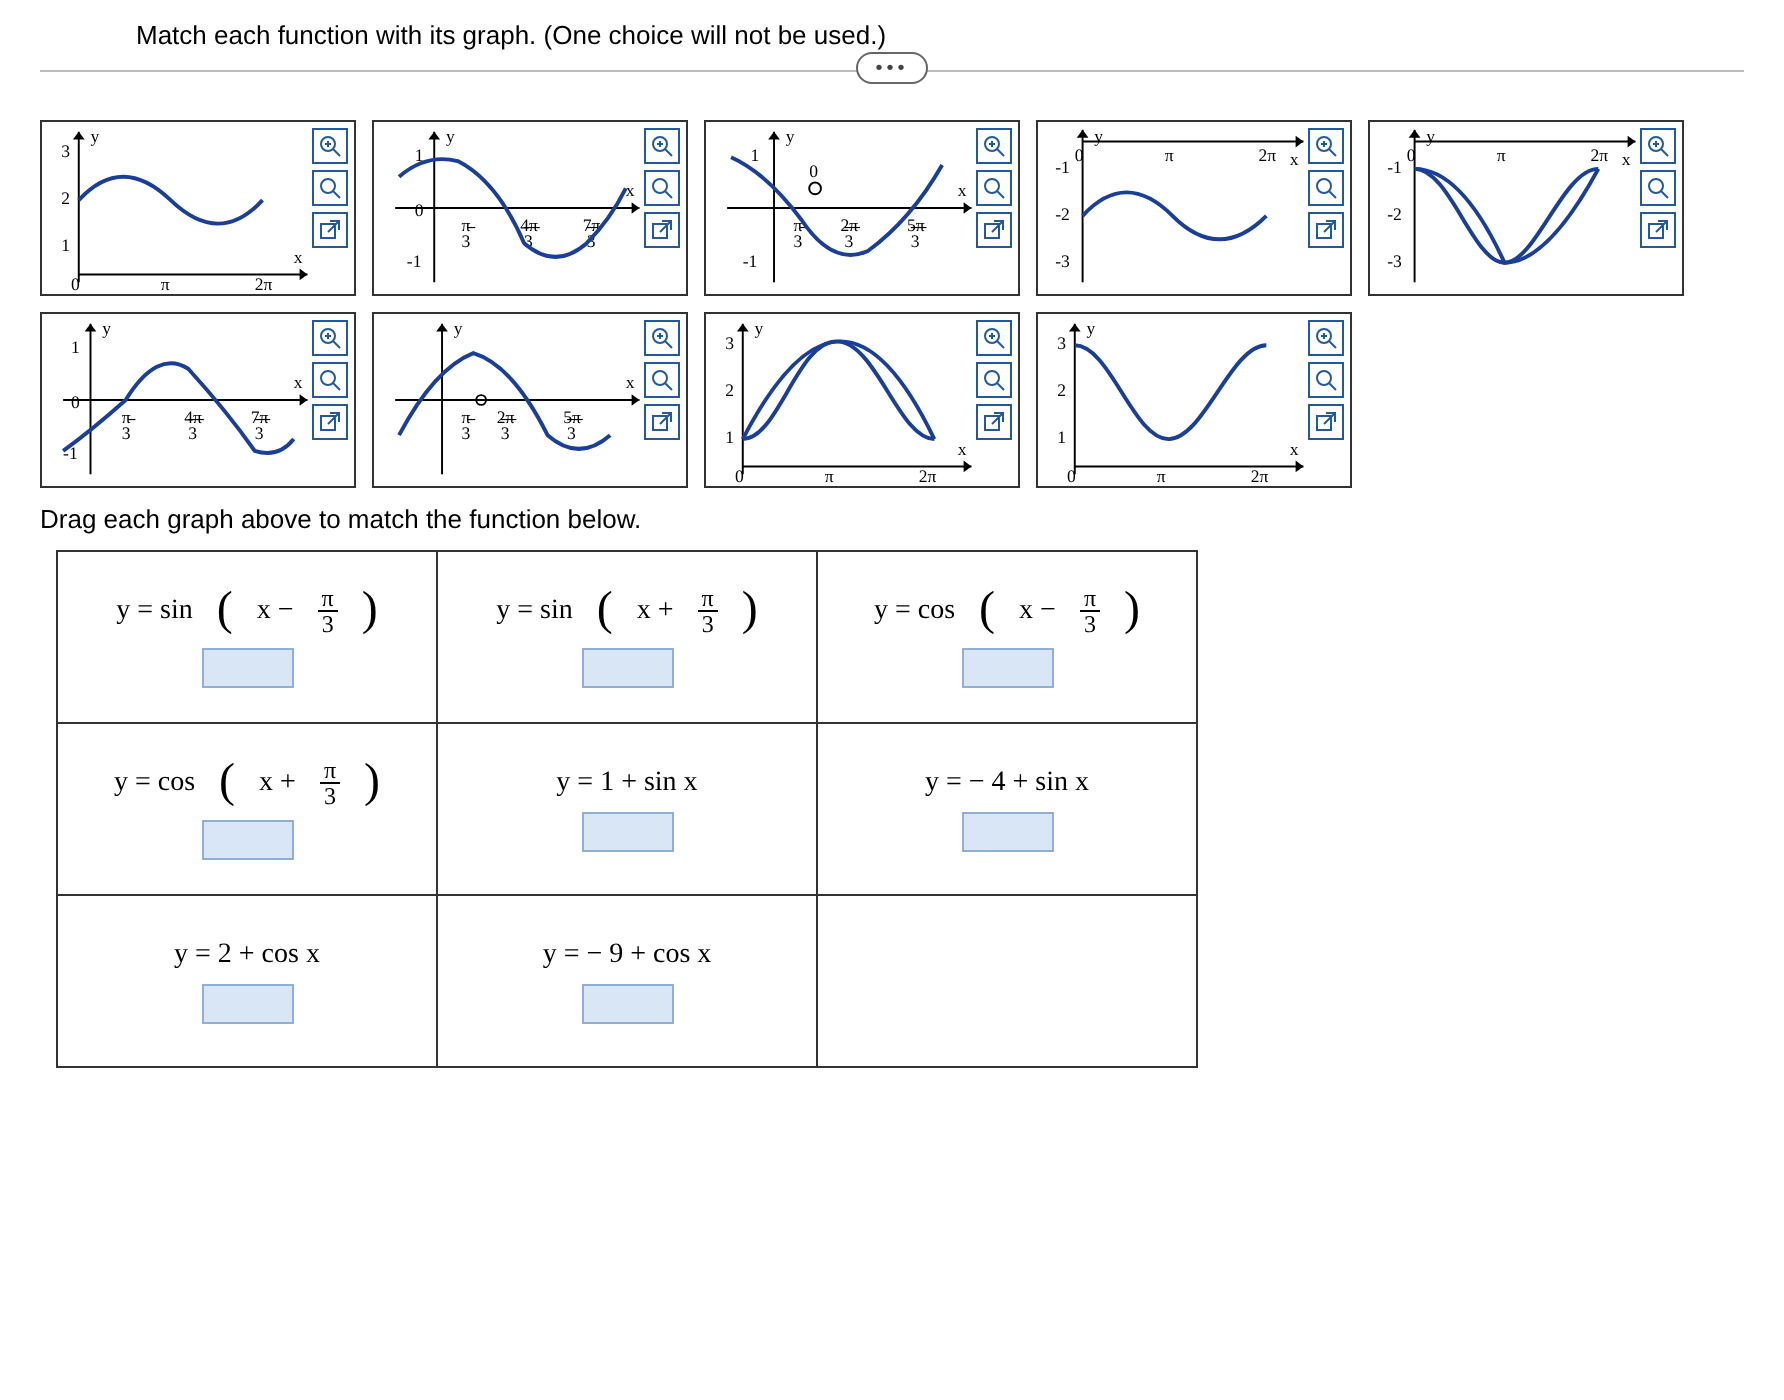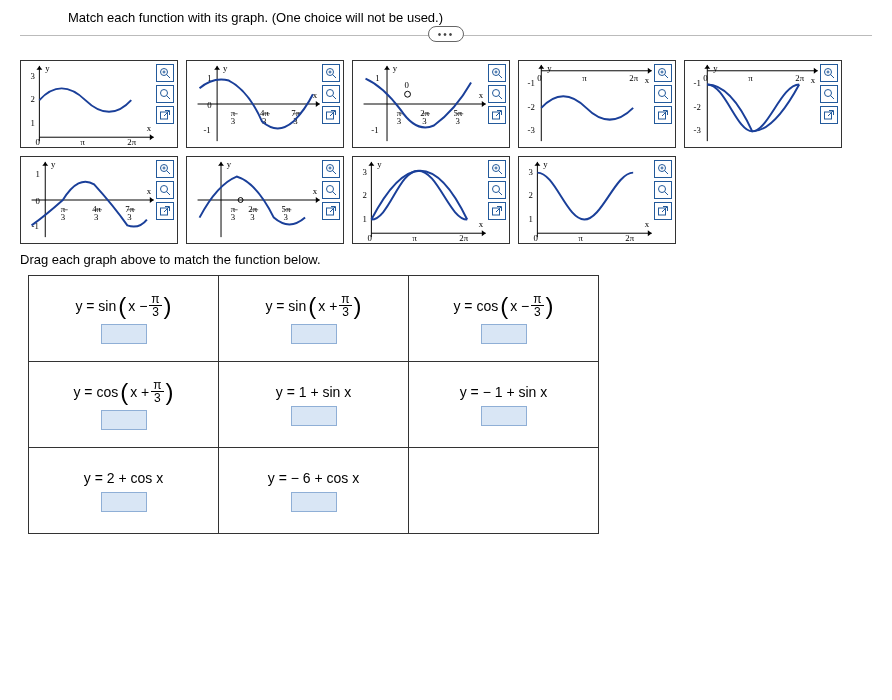--- a/index.html
+++ b/index.html
@@ -27,21 +27,21 @@
   }
   .tool-btn svg { width: 12px; height: 12px; }
   .section-label { margin: 2px 0 8px; }
   .answer-grid {
     border-collapse: collapse; margin-left: 8px;
   }
   .answer-grid td {
     border: 1px solid #333; width: 190px; height: 86px;
     text-align: center; vertical-align: middle; padding: 4px;
   }
-  .eq { font-family: Liberation Sans, sans-serif; font-size: 14px; white-space: nowrap; display: inline-flex; align-items: center; gap: 2px; }
+  .eq { font-family: Liberation Serif, serif; font-size: 14px; white-space: nowrap; display: inline-flex; align-items: center; gap: 12px; }
   .paren { font-size: 24px; font-weight: 300; line-height: 0.8; }
   .frac { display: inline-flex; flex-direction: column; align-items: center; font-size: 12px; line-height: 1; vertical-align: middle; }
   .frac .num { border-bottom: 1px solid #000; padding: 0 2px; }
   .frac .den { padding: 0 2px; }
   .dropzone {
     width: 46px; height: 20px; background: #d9e6f5; border: 1px solid #8fafd6;
     margin: 6px auto 0; cursor: pointer;
   }
   .axis-text { font-family: 'Times New Roman', serif; font-size: 9px; fill: #000; }
   .axis-label { font-family: 'Times New Roman', serif; font-size: 9px; fill: #000; }
@@ -475,29 +475,29 @@
               <span class="num">π</span>
               <span class="den">3</span>
             </span><span class="paren">)</span></span>
       <div class="dropzone"></div>
     </td>
     <td>
       <span class="eq">y = 1 + sin x</span>
       <div class="dropzone"></div>
     </td>
     <td>
-      <span class="eq">y = − 1 + sin x</span>
+      <span class="eq">y = − 4 + sin x</span>
       <div class="dropzone"></div>
     </td>
   </tr>
   <tr>
     <td>
       <span class="eq">y = 2 + cos x</span>
       <div class="dropzone"></div>
     </td>
     <td>
-      <span class="eq">y = − 6 + cos x</span>
+      <span class="eq">y = − 9 + cos x</span>
       <div class="dropzone"></div>
     </td>
     <td></td>
   </tr>
 </tbody>
   </table>
 
 </body></html>

